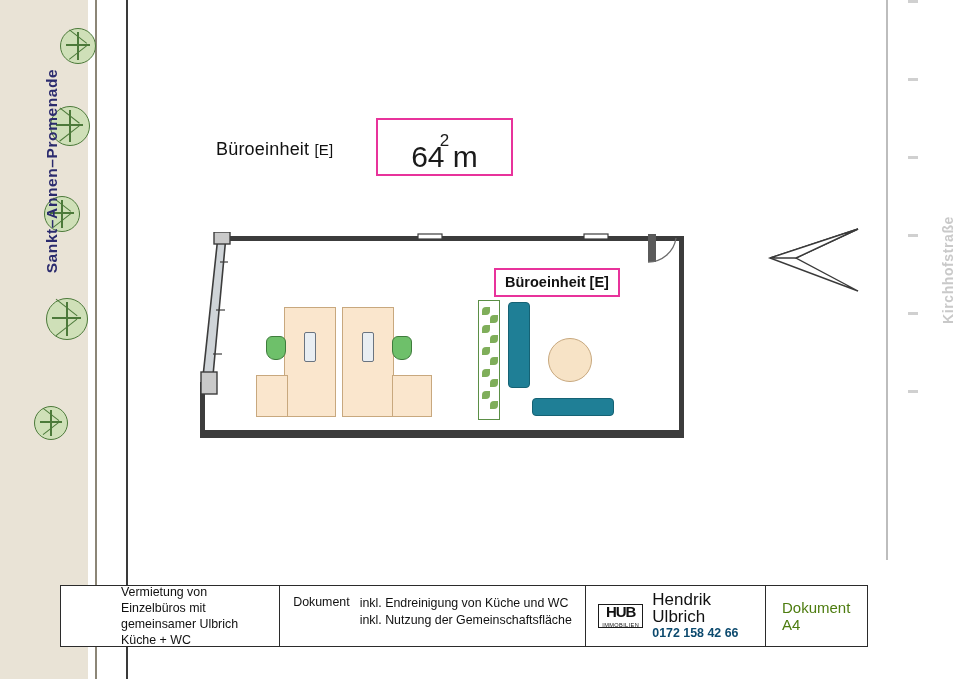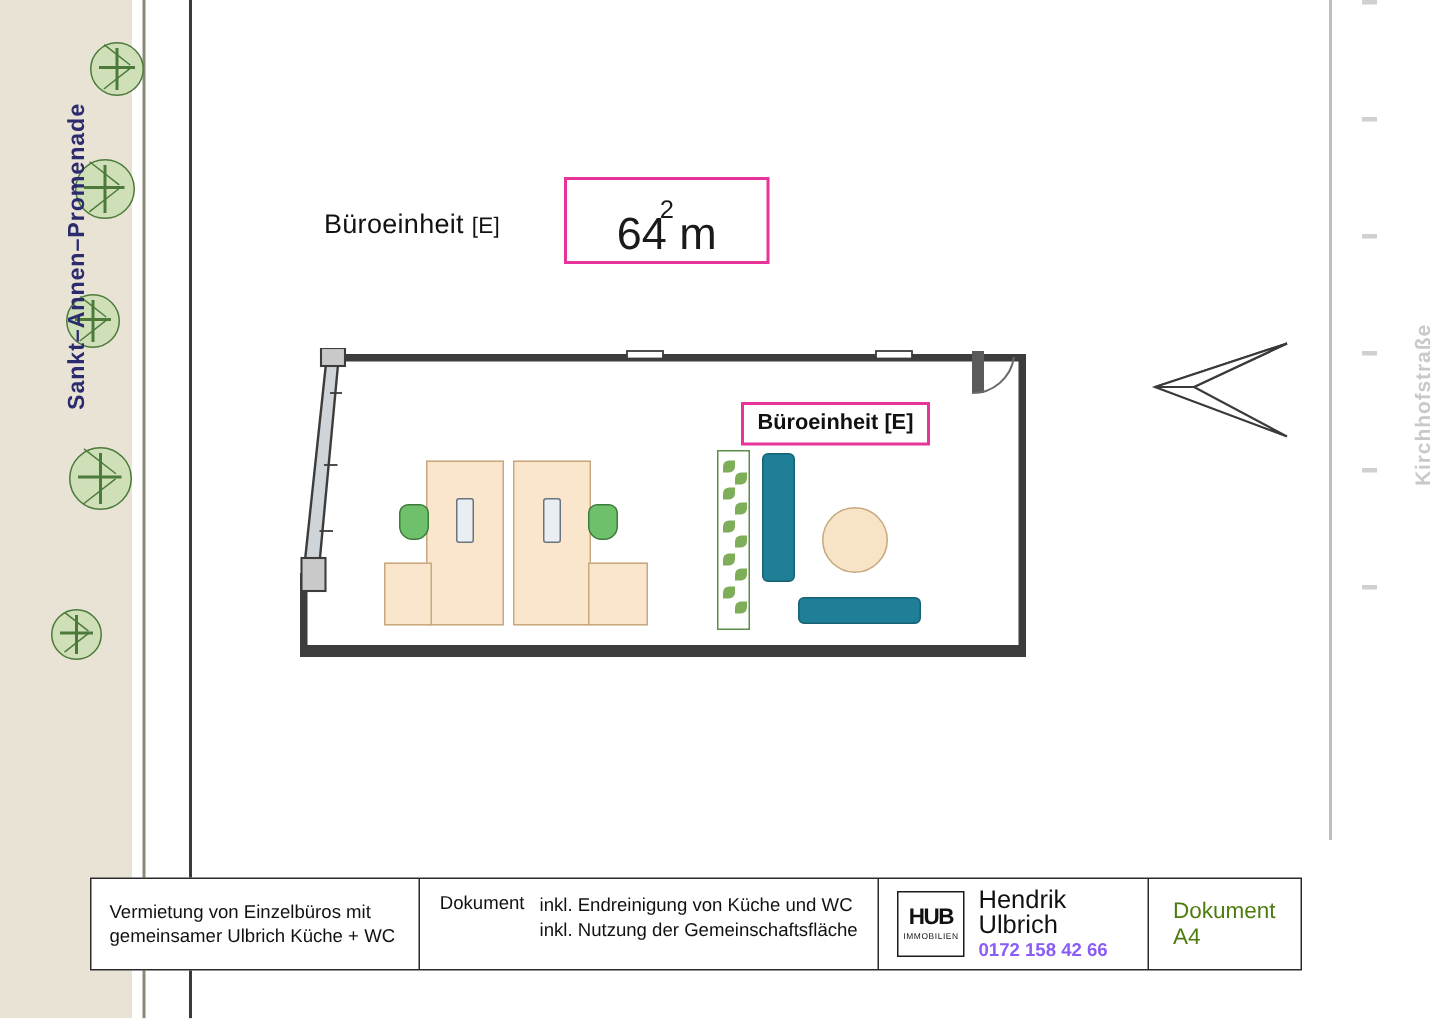--- a/index.html
+++ b/index.html
@@ -268,38 +268,38 @@
     display: flex;
     flex-direction: column;
     justify-content: center;
   }
   .cell + .cell { border-left: 1.4px solid #2b2b2b; }
   .c1 { width: 218px; }
   .c2 { width: 306px; flex-direction: row; align-items: flex-start; padding-top: 9px; }
   .c3 { width: 180px; flex-direction: row; align-items: center; gap: 9px; }
   .c4 { flex: 1; align-items: flex-start; justify-content: center; }
 
-  .c1 .line { font-size: 12.4px; color: #111; line-height: 16px; }
+  .c1 .line { font-size: 12.4px; color: #111; line-height: 16px; margin-left: 48px; }
   .c2 .mietpreis { font-size: 12.4px; color: #111; margin-right: 10px; padding-top: 0px; white-space: nowrap; }
   .c2 .incl { font-size: 12.4px; color: #111; line-height: 17px; }
   .logo {
     width: 52px;
-    height: 44px;
+    height: 24px;
     border: 1.6px solid #1b1b1b;
     box-sizing: border-box;
     display: flex;
     flex-direction: column;
     align-items: center;
     justify-content: center;
     background: #ffffff;
   }
   .logo .mark { font-size: 15px; font-weight: bold; letter-spacing: -1px; color: #111; line-height: 15px; }
   .logo .sub { font-size: 5.6px; letter-spacing: 0.4px; color: #111; margin-top: 3px; }
   .contact .name { font-size: 17px; color: #111; line-height: 17px; }
-  .contact .phone { font-size: 12.4px; font-weight: bold; color: #8b5cf6; line-height: 17px; }
+  .contact .phone { font-size: 12.4px; font-weight: bold; color: #0c4a6e; line-height: 17px; }
   .c4 .doc { font-size: 15px; color: #4d7c0f; padding-left: 4px; }
 </style>
 </head>
 <body>
 
 <div id="page">
 
   <div class="street-band">
     <div class="band-grass"></div>
     <div class="band-white-strip"></div>

